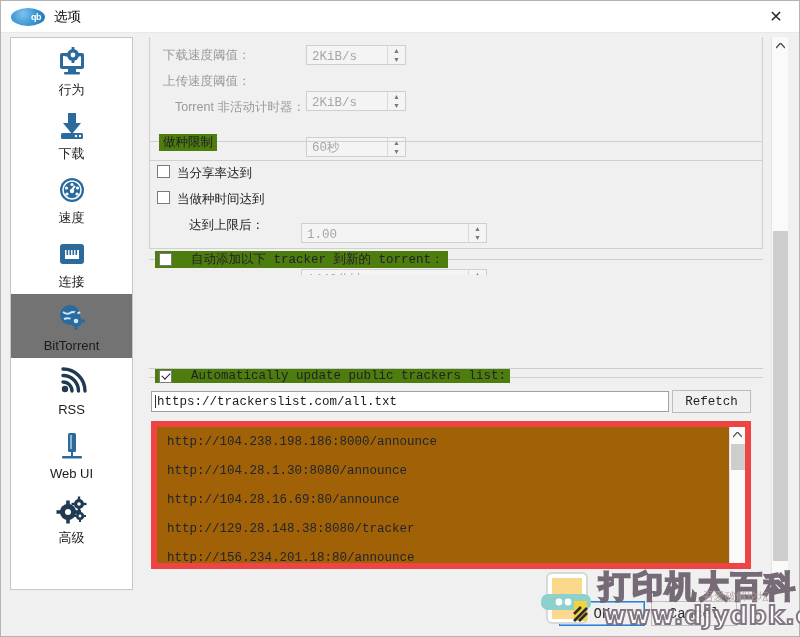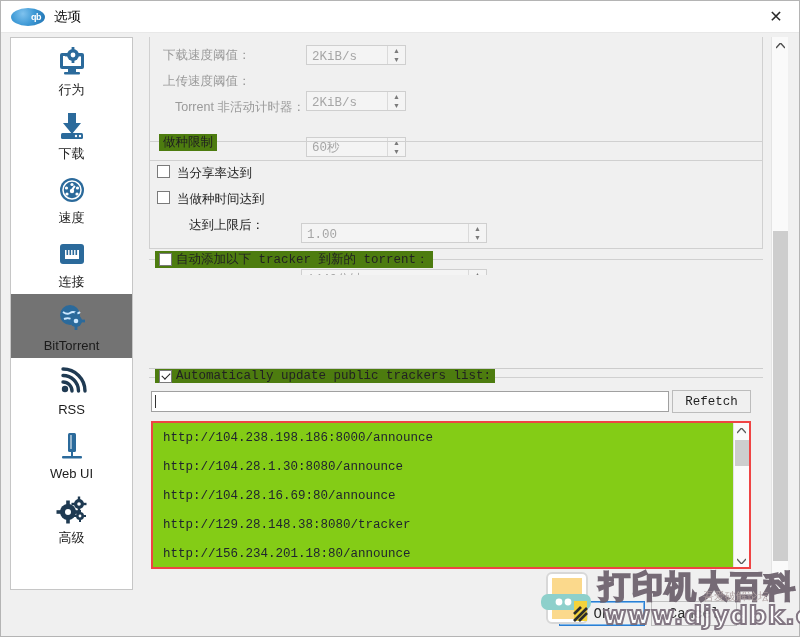--- a/index.html
+++ b/index.html
@@ -60,21 +60,21 @@
   .scroll-inner{position:absolute;left:0;top:0;width:634px;height:553px;}
   .groupbox{
     position:absolute;border:1px solid #d0d0d0;box-sizing:border-box;
     background:transparent;
   }
   .gb-title{
     position:absolute;top:-8px;left:9px;background:#4d7c0f;
     padding:0 4px;font-size:12.5px;color:#202020;
   }
   .gb-title.cb{
-    display:flex;align-items:center;gap:4px;left:6px;top:-9px;
+    display:flex;align-items:center;gap:19px;left:6px;top:-9px;
   }
   .row{position:absolute;display:flex;align-items:flex-start;}
   .lbl{font-size:12.5px;color:#222;}
   .lbl.dis{color:#9a9a9a;}
   .mono{font-family:"Liberation Mono","DejaVu Sans Mono",monospace;}
   
   .spin{
     position:relative;box-sizing:border-box;height:20px;
     border:1px solid #cfcfcf;background:#f4f4f4;display:flex;align-items:flex-end;
   }
@@ -135,21 +135,21 @@
   }
   .btn{
     position:absolute;box-sizing:border-box;
     border:1px solid #bcbcbc;background:#f0f0f0;
     display:flex;align-items:center;justify-content:center;
     font-family:"Liberation Mono","DejaVu Sans Mono",monospace;
     font-size:12.5px;color:#1f1f1f;
   }
   .listbox{
     position:absolute;box-sizing:border-box;
-    border:2px solid #ef4444;background:#84cc16;overflow:hidden;
+    border:6px solid #ef4444;background:#a16207;overflow:hidden;
   }
   .listrow{
     height:29px;display:flex;align-items:center;padding-left:10px;
     font-family:"Liberation Mono","DejaVu Sans Mono",monospace;
     font-size:12.5px;color:#20252e;
   }
   
   .vscroll{
     position:absolute;box-sizing:border-box;background:#fafafa;
     border-left:1px solid #e2e2e2;
@@ -454,20 +454,21 @@
 
       <div class="groupbox" style="left:8px;top:340px;width:614px;height:215px;border-left:none;border-right:none;border-bottom:none;">
         <span class="gb-title cb">
           <span class="cbx checked"></span>
           <span class="lbl mono">Automatically update public trackers list:</span>
         </span>
       </div>
 
       <div class="urlinput" style="left:10px;top:354px;width:518px;">
         <span class="cursor"></span>
+        <span class="txt">https://trackerslist.com/all.txt</span>
       </div>
       <div class="btn" style="left:531px;top:353px;width:79px;height:23px;">
         <span>Refetch</span>
       </div>
 
       <div class="listbox" style="left:10px;top:384px;width:600px;height:148px;">
         <div class="listrow">http://104.238.198.186:8000/announce</div>
         <div class="listrow">http://104.28.1.30:8080/announce</div>
         <div class="listrow">http://104.28.16.69:80/announce</div>
         <div class="listrow">http://129.28.148.38:8080/tracker</div>

